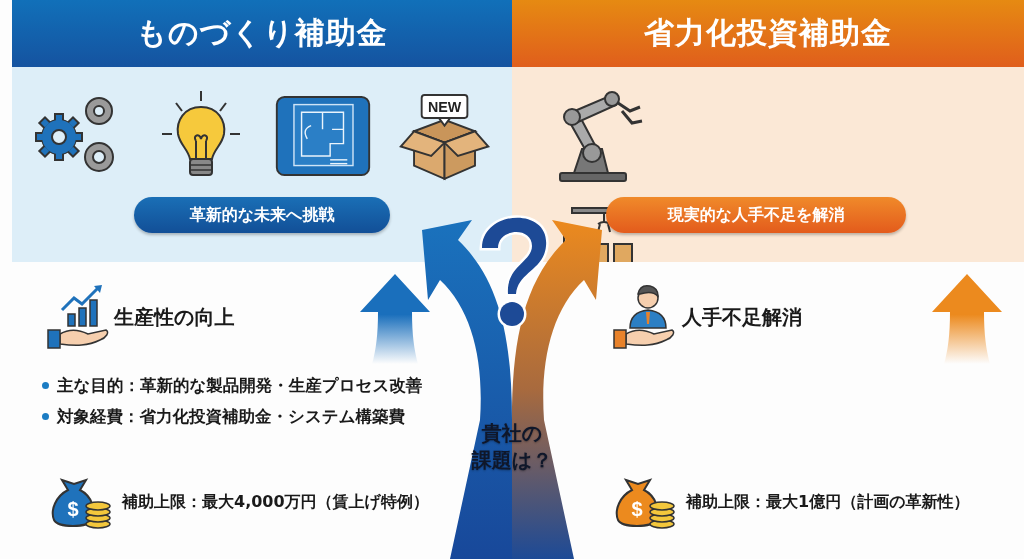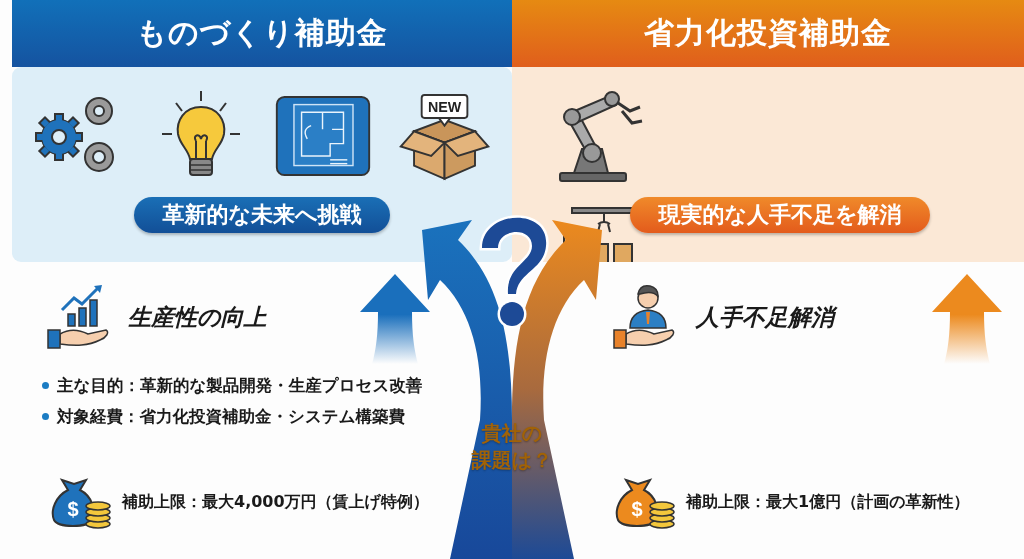--- a/index.html
+++ b/index.html
@@ -8,56 +8,56 @@
 
     .half { position: absolute; top: 0; height: 559px; width: 512px; }
     .half.left { left: 0; padding-left: 12px; }
     .half.right { left: 512px; }
 
     .header { height: 67px; display: flex; align-items: center; justify-content: center; color: #fff; font-weight: bold; font-size: 30px; letter-spacing: 1px; }
     .left .header { background: linear-gradient(#1170b9, #1553a0); }
     .right .header { background: linear-gradient(#e68a12, #e05e1c); }
 
     .band { height: 195px; position: relative; }
-    .left .band { background: #ddeef8; border-radius: 9px; }
+    .left .band { background: #ddeef8; }
     .right .band { background: #fbe8d6; }
 
     .icons { position: absolute; top: 22px; left: 0; right: 0; display: flex; justify-content: center; gap: 22px; }
     .icon-box { width: 100px; height: 95px; display: flex; align-items: center; justify-content: center; }
 
-    .pill { position: absolute; top: 130px; height: 36px; border-radius: 18px; color: #fff; font-weight: bold; font-size: 22px; display: flex; align-items: center; justify-content: center; padding: 0 18px; box-shadow: 0 2px 3px rgba(0,0,0,0.25); }
+    .pill { position: absolute; top: 130px; height: 36px; border-radius: 18px; color: #fff; font-weight: bold; font-size: 16px; display: flex; align-items: center; justify-content: center; padding: 0 18px; box-shadow: 0 2px 3px rgba(0,0,0,0.25); }
     .left .pill { left: 122px; width: 256px; background: linear-gradient(#1a6fb6, #124f97); }
-    .right .pill { left: 118px; width: 300px; background: linear-gradient(#f08a2a, #e35b1c); }
+    .right .pill { left: 94px; width: 300px; background: linear-gradient(#f08a2a, #e35b1c); }
 
     .lower { position: relative; height: 297px; background: #fdfdfd; }
 
     .feature { position: absolute; top: 20px; display: flex; align-items: center; }
     .left .feature { left: 32px; }
     .right .feature { left: 100px; }
-    .feature-title { font-size: 23px; font-weight: bold; margin-left: 14px; color: #1a1a1a; font-style: italic; }
+    .feature-title { font-size: 20px; font-weight: bold; color: #1a1a1a; }
 
     .bullets { position: absolute; top: 108px; list-style: none; }
     .left .bullets { left: 30px; }
     .right .bullets { left: 120px; }
     .bullets li { font-size: 16.5px; font-weight: bold; height: 31px; display: flex; align-items: center; white-space: nowrap; }
     .dot { width: 7px; height: 7px; border-radius: 50%; margin-right: 8px; display: inline-block; }
     .left .dot { background: #1c7cc3; }
     .right .dot { background: #ee8a23; }
 
     .cap { position: absolute; top: 212px; display: flex; align-items: center; }
     .left .cap { left: 36px; }
     .right .cap { left: 100px; }
     .cap-text { font-size: 16px; font-weight: bold; margin-left: 10px; white-space: nowrap; }
 
     .up-arrow { position: absolute; top: 12px; width: 70px; height: 90px; }
     .left .up-arrow { left: 348px; }
     .right .up-arrow { left: 420px; }
 
     .center { position: absolute; left: 400px; top: 190px; width: 224px; height: 369px; pointer-events: none; }
-    .center-text { position: absolute; left: 0; width: 224px; top: 230px; text-align: center; color: #a16207; font-weight: bold; font-size: 20px; line-height: 27px; text-shadow: 0 1px 2px rgba(0,0,0,0.3); }
+    .center-text { position: absolute; left: 0; width: 224px; top: 230px; text-align: center; color: #0f172a; font-weight: bold; font-size: 20px; line-height: 27px; text-shadow: 0 1px 2px rgba(0,0,0,0.3); }
   </style>
 </head>
 <body>
 
 <div class="half left">
   <div class="header">ものづくり補助金</div>
   <div class="band">
     <div class="icons">
       <div class="icon-box">
         <svg width="100" height="95" viewBox="0 0 100 95">

